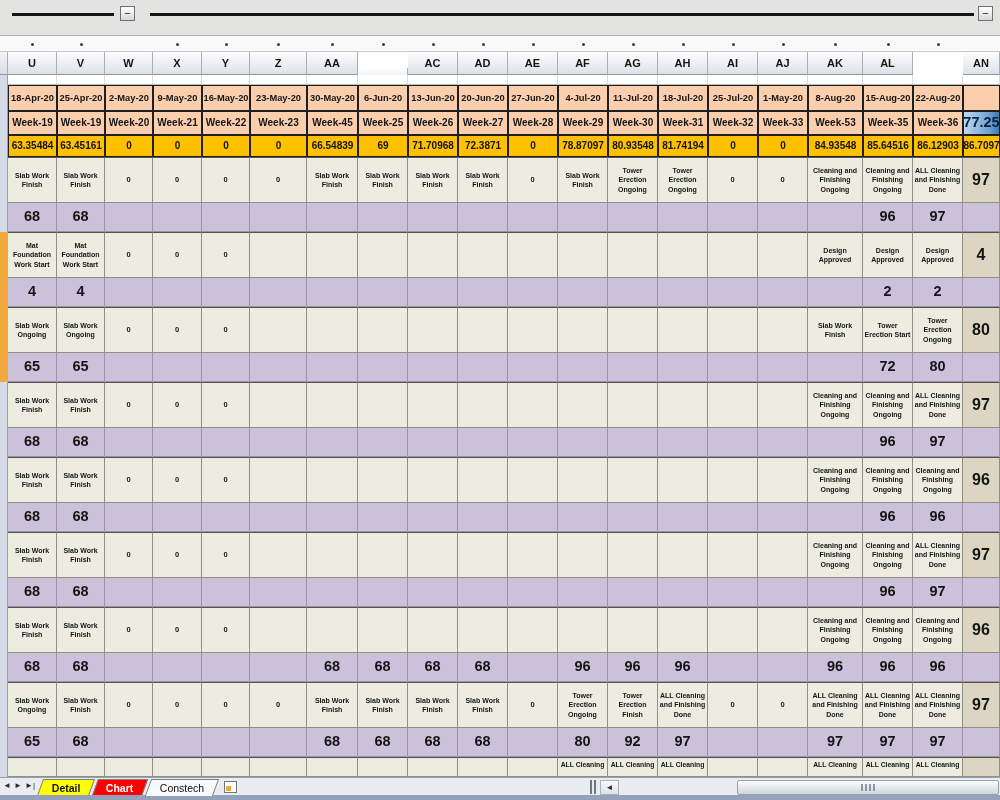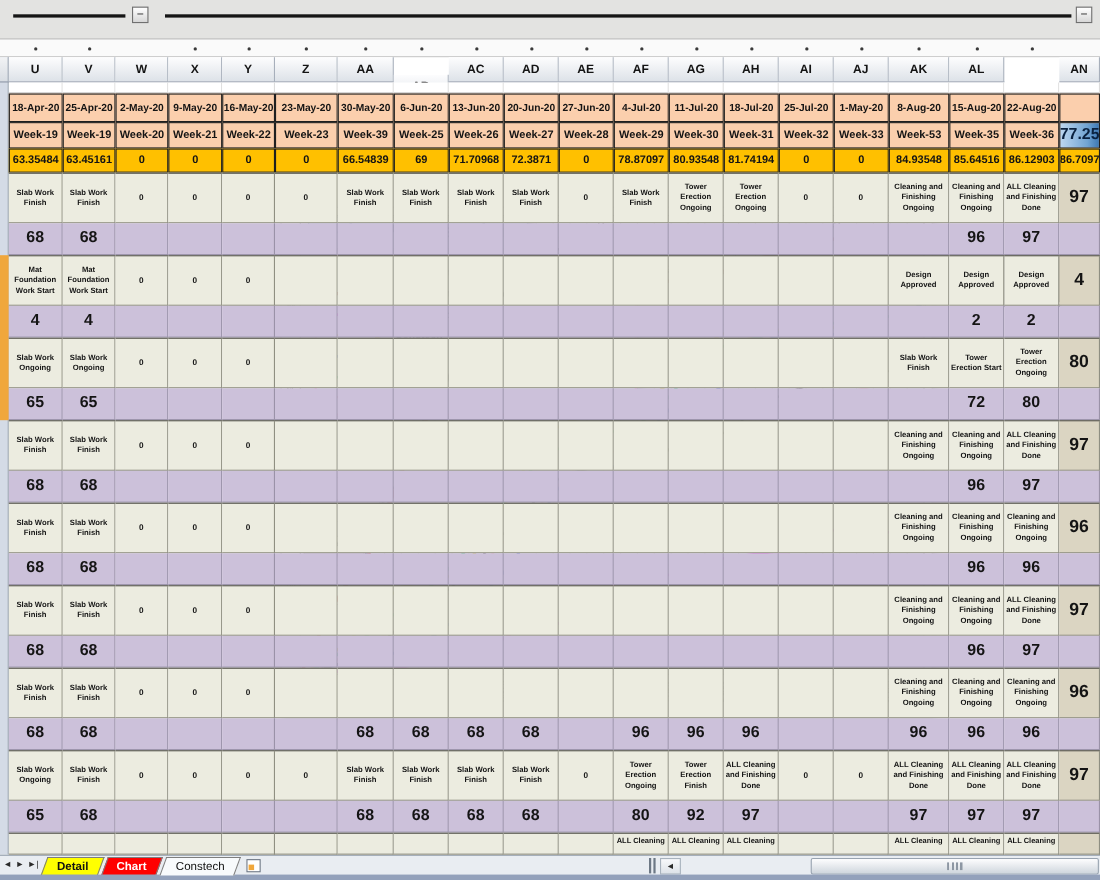--- a/index.html
+++ b/index.html
@@ -436,21 +436,21 @@
     <div class="abs cell datecell" style="left: 808px; top: 85px; width: 55px; height: 26px;">8-Aug-20</div>
     <div class="abs cell datecell" style="left: 863px; top: 85px; width: 50px; height: 26px;">15-Aug-20</div>
     <div class="abs cell datecell" style="left: 913px; top: 85px; width: 50px; height: 26px;">22-Aug-20</div>
     <div class="abs cell datecell" style="left: 963px; top: 85px; width: 37px; height: 26px;"></div>
     <div class="abs cell weekcell" style="left: 8px; top: 111px; width: 49px; height: 24px;">Week-19</div>
     <div class="abs cell weekcell" style="left: 57px; top: 111px; width: 48px; height: 24px;">Week-19</div>
     <div class="abs cell weekcell" style="left: 105px; top: 111px; width: 48px; height: 24px;">Week-20</div>
     <div class="abs cell weekcell" style="left: 153px; top: 111px; width: 49px; height: 24px;">Week-21</div>
     <div class="abs cell weekcell" style="left: 202px; top: 111px; width: 48px; height: 24px;">Week-22</div>
     <div class="abs cell weekcell" style="left: 250px; top: 111px; width: 57px; height: 24px;">Week-23</div>
-    <div class="abs cell weekcell" style="left: 307px; top: 111px; width: 51px; height: 24px;">Week-39</div>
+    <div class="abs cell weekcell" style="left: 307px; top: 111px; width: 51px; height: 24px;">Week-45</div>
     <div class="abs cell weekcell" style="left: 358px; top: 111px; width: 50px; height: 24px;">Week-25</div>
     <div class="abs cell weekcell" style="left: 408px; top: 111px; width: 50px; height: 24px;">Week-26</div>
     <div class="abs cell weekcell" style="left: 458px; top: 111px; width: 50px; height: 24px;">Week-27</div>
     <div class="abs cell weekcell" style="left: 508px; top: 111px; width: 50px; height: 24px;">Week-28</div>
     <div class="abs cell weekcell" style="left: 558px; top: 111px; width: 50px; height: 24px;">Week-29</div>
     <div class="abs cell weekcell" style="left: 608px; top: 111px; width: 50px; height: 24px;">Week-30</div>
     <div class="abs cell weekcell" style="left: 658px; top: 111px; width: 50px; height: 24px;">Week-31</div>
     <div class="abs cell weekcell" style="left: 708px; top: 111px; width: 50px; height: 24px;">Week-32</div>
     <div class="abs cell weekcell" style="left: 758px; top: 111px; width: 50px; height: 24px;">Week-33</div>
     <div class="abs cell weekcell" style="left: 808px; top: 111px; width: 55px; height: 24px;">Week-53</div>

